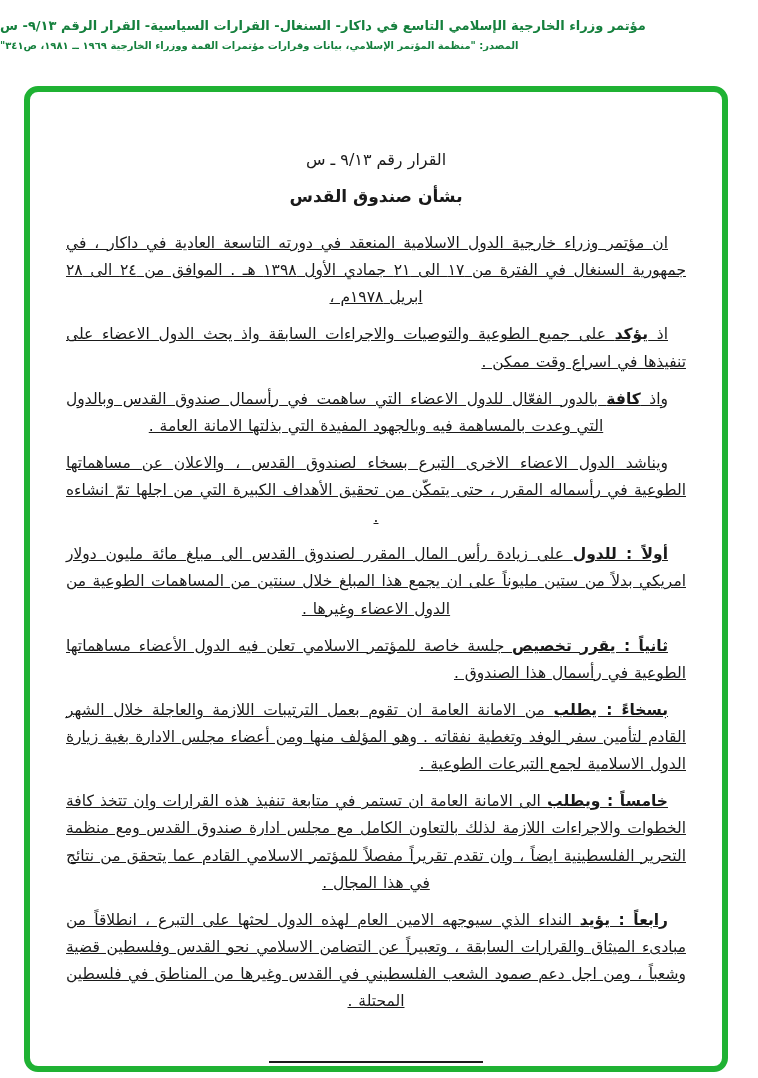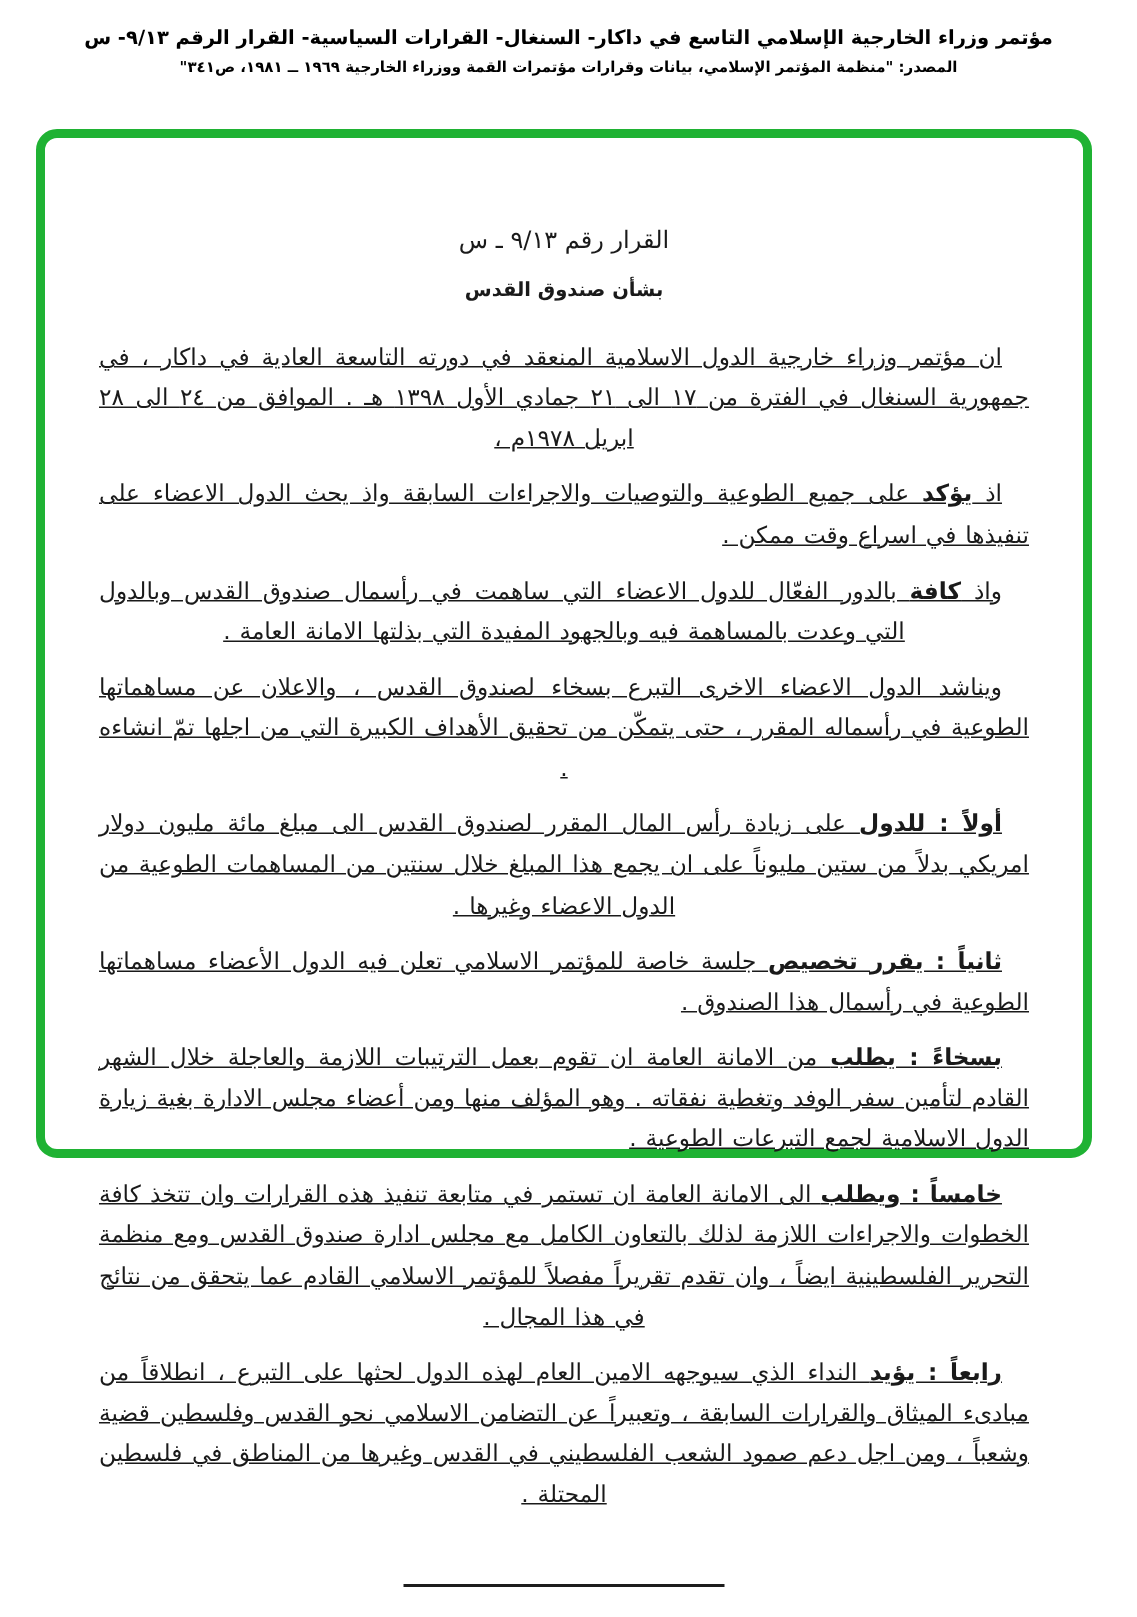--- a/index.html
+++ b/index.html
@@ -8,58 +8,58 @@
     width: 758px;
     height: 1078px;
     background: #ffffff;
     font-family: "DejaVu Sans", sans-serif;
     color: #1a1a1a;
     overflow: hidden;
   }
   
   .hdr {
     direction: rtl;
-    text-align: center;
+    text-align: left;
     padding-top: 18px;
-    color: #000000;
+    color: #15803d;
   }
   .hdr-title {
     font-size: 13px;
     font-weight: bold;
     white-space: nowrap;
     letter-spacing: 0.2px;
   }
   .hdr-source {
     margin-top: 7px;
     font-size: 10px;
     font-weight: bold;
     white-space: nowrap;
   }
   
   .frame {
     position: absolute;
     left: 24px;
     top: 86px;
     width: 704px;
-    height: 686px;
+    height: 986px;
     box-sizing: border-box;
     border: 6px solid #1fb233;
     border-radius: 14px;
     background: #ffffff;
     padding: 58px 36px 0 36px;
     direction: rtl;
   }
   
   .doc-title { text-align: center; margin-bottom: 24px; }
   .doc-title-line1 {
     font-size: 16px;
     margin-bottom: 17px;
   }
   .doc-title-line2 {
-    font-size: 13px;
+    font-size: 17px;
     font-weight: bold;
   }
   
   .paras p {
     margin: 0 0 10px 0;
     font-size: 15.5px;
     line-height: 1.75;
     text-align: justify;
     text-align-last: right;
     text-indent: 18px;

